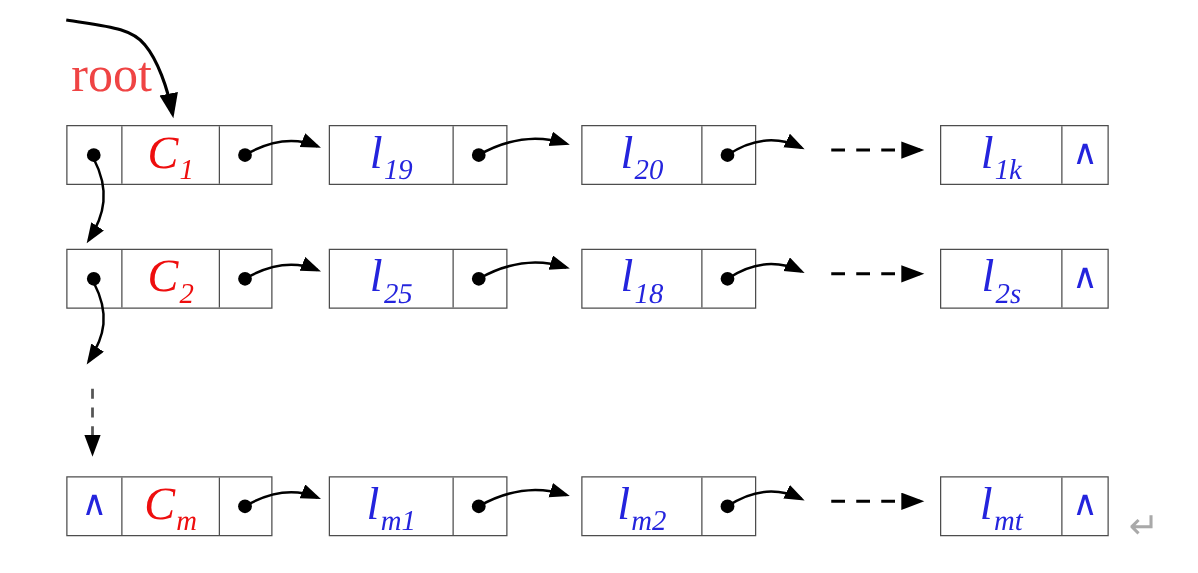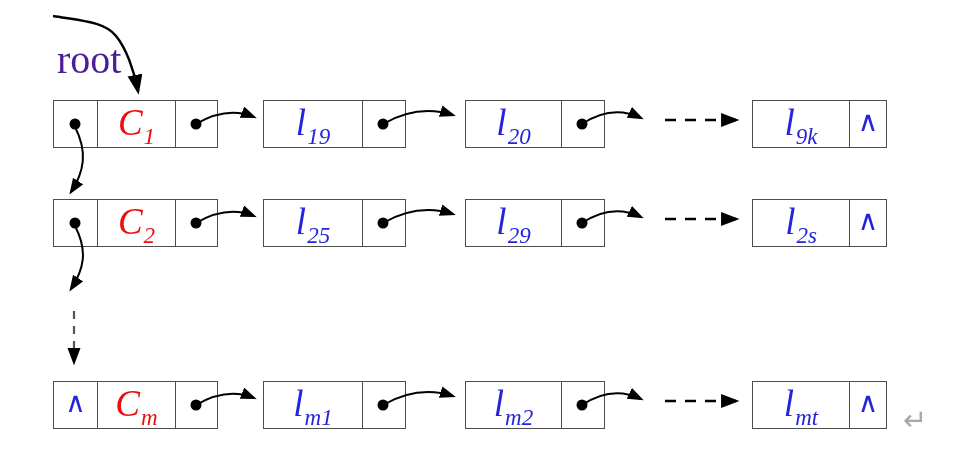--- a/index.html
+++ b/index.html
@@ -56,21 +56,21 @@
     line-height:1;
     color:#2424dd;
     transform:translateY(-2px);
   }
   
   .root-label{
     position:absolute;
     left:57px;top:40px;
     font-size:40px;
     line-height:1;
-    color:#4c1d95;
+    color:#ef4444;
   }
   
   .return-mark{
     position:absolute;
     left:903px;top:406px;
     font-family:"DejaVu Sans",sans-serif;
     font-size:29px;
     line-height:1;
     color:#a9a9a9;
   }
@@ -116,21 +116,21 @@
           <span class="sub">20</span>
         </span>
     </div>
     <div class="cell item-ptr"></div>
   </div>
 
   <div class="node" style="left:752px;top:100px;width:135px;height:48px;">
     <div class="cell item-data">
       <span class="lbl blue">
           <span>l</span>
-          <span class="sub">9k</span>
+          <span class="sub">1k</span>
         </span>
     </div>
     <div class="cell item-ptr-end">
       <span class="caret">∧</span>
     </div>
   </div>
 
   <div class="node" style="left:53px;top:199px;width:165px;height:48px;">
     <div class="cell head-ptr1"></div>
     <div class="cell head-data">
@@ -149,21 +149,21 @@
           <span class="sub">25</span>
         </span>
     </div>
     <div class="cell item-ptr"></div>
   </div>
 
   <div class="node" style="left:465px;top:199px;width:140px;height:48px;">
     <div class="cell item-data">
       <span class="lbl blue">
           <span>l</span>
-          <span class="sub">29</span>
+          <span class="sub">18</span>
         </span>
     </div>
     <div class="cell item-ptr"></div>
   </div>
 
   <div class="node" style="left:752px;top:199px;width:135px;height:48px;">
     <div class="cell item-data">
       <span class="lbl blue">
           <span>l</span>
           <span class="sub">2s</span>

